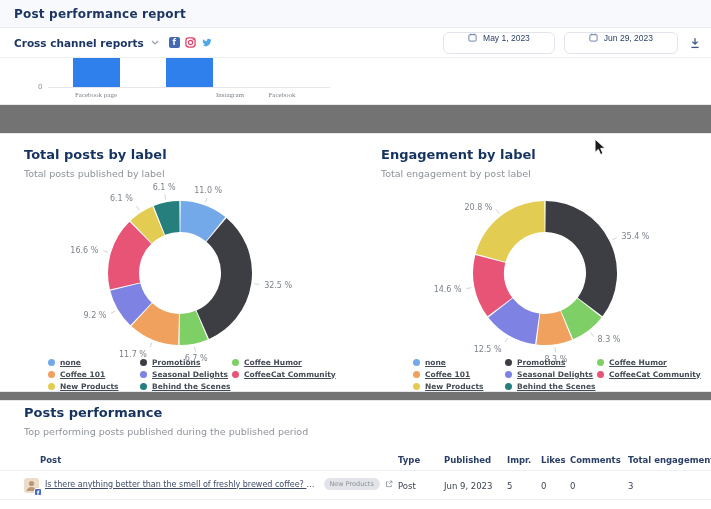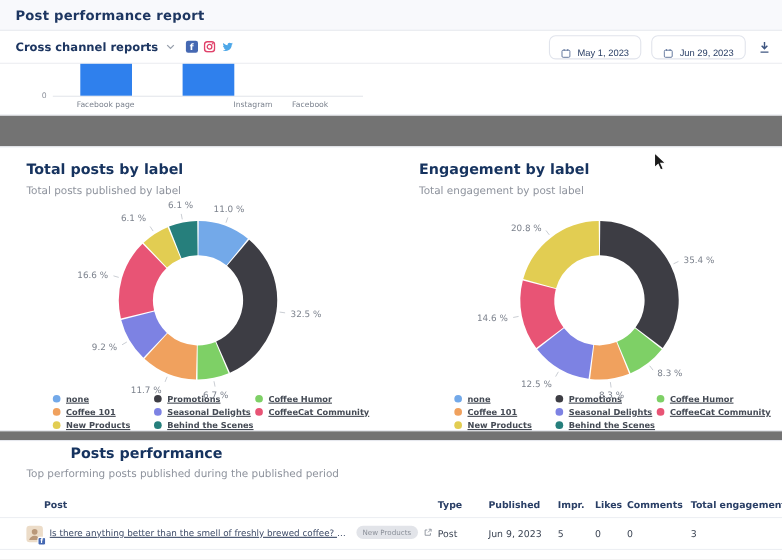--- a/index.html
+++ b/index.html
@@ -10,29 +10,29 @@
   .app-header { position:absolute; top:0; left:0; right:0; height:28px; background:#f8f9fc; border-bottom:1px solid #e9ebf2; }
   .app-title { position:absolute; left:14px; top:7px; font-size:12px; font-weight:600; color:#1d3661; letter-spacing:.2px; }
 
   
   .toolbar { position:absolute; top:28px; left:0; right:0; height:30px; background:#fff; border-bottom:1px solid #edeff3; display:flex; align-items:center; padding:0 8px 0 14px; }
   .report-selector { display:flex; align-items:center; gap:7px; cursor:pointer; }
   .report-selector-label { font-size:10.5px; font-weight:600; color:#1d3661; }
   .net-icons { display:flex; align-items:center; gap:5px; margin-left:10px; }
   .fb-sq { width:11px; height:11px; border-radius:2px; background:#4568b2; color:#fff; font-size:8px; font-weight:700; text-align:center; line-height:11px; }
   .toolbar-right { margin-left:auto; display:flex; align-items:center; gap:9px; }
-  .date-btn { height:22px; display:flex; align-items:flex-end; gap:6px; padding:0 10px; border:1px solid #e1e4ec; border-radius:6px; background:#fff; font-size:8.5px; color:#2a3f66; cursor:pointer; }
+  .date-btn { height:22px; display:flex; align-items:flex-start; gap:6px; padding:0 24px; border:1px solid #e1e4ec; border-radius:6px; background:#fff; font-size:8.5px; color:#2a3f66; cursor:pointer; }
   .dl-btn { background:none; border:none; padding:2px; cursor:pointer; display:flex; }
 
   
   .bar-section { position:absolute; top:58px; left:0; right:0; height:47px; background:#fff; border-bottom:1px solid #e7e9ef; }
   .axis-zero { position:absolute; left:38px; top:25px; font-size:7px; color:#8d929c; }
   .axis-line { position:absolute; left:48px; top:29px; width:282px; height:1px; background:#e4e6eb; }
   .bar { position:absolute; width:47px; }
-  .bar-label { position:absolute; top:33px; transform:translateX(-50%); font-size:7px; color:#7b828e; white-space:nowrap; }
+  .bar-label { position:absolute; top:33px; transform:translateX(-50%); font-size:7px; color:#7b828e; white-space:nowrap;font-family:Liberation Serif, serif; }
 
   
   .charts-card { position:absolute; top:133px; left:0; right:0; height:259px; background:#fff; border-top:1px solid #e6e8ee; border-bottom:1px solid #e6e8ee; }
   .chart-block { position:absolute; top:0; height:100%; }
   .chart-block.left { left:0; width:356px;text-align:right; }
   .chart-block.right { left:365px; width:346px; }
   .chart-title { position:absolute; top:13px; font-size:13px; font-weight:700; color:#16335f; }
   .chart-subtitle { position:absolute; top:34px; font-size:9.5px; color:#8d929c; }
   .chart-block.left .chart-title, .chart-block.left .chart-subtitle { left:24px; }
   .chart-block.right .chart-title, .chart-block.right .chart-subtitle { left:16px; }
@@ -40,21 +40,21 @@
   .chart-block.left .donut-svg { left:10px; }
   .chart-block.right .donut-svg { left:10px; }
   .donut-label { font-size:8px; fill:#7c828d; }
   .legend { position:absolute; top:222px; left:10px; display:grid; grid-template-rows:repeat(3,12px); grid-auto-flow:column; padding-left:38px; }
   .legend-item { display:flex; align-items:center; gap:5px; width:92px; cursor:pointer; }
   .legend-dot { width:7px; height:7px; border-radius:50%; flex:0 0 auto; }
   .legend-label { font-size:7.5px; font-weight:700; color:#454b55; white-space:nowrap;text-decoration:underline; }
 
   
   .posts-card { position:absolute; top:400px; left:0; right:0; height:109px; background:#fff; border-top:1px solid #e6e8ee; }
-  .posts-title { position:absolute; left:24px; top:4px; font-size:13px; font-weight:700; color:#16335f;margin-left:40px; }
+  .posts-title { position:absolute; left:24px; top:4px; font-size:13px; font-weight:700; color:#16335f; }
   .posts-subtitle { position:absolute; left:24px; top:25px; font-size:9.5px; color:#8d929c; }
   .thead { position:absolute; left:0; right:0; top:50px; height:20px; border-bottom:1px solid #edeff3; }
   .th { position:absolute; top:4px; font-size:8.5px; font-weight:600; color:#2a3f66; white-space:nowrap; }
   .trow { position:absolute; left:0; right:0; top:71px; height:28px; border-bottom:1px solid #edeff3; }
   .td { position:absolute; top:9px; font-size:8.5px; color:#3c4554; white-space:nowrap; }
   .avatar { position:absolute; left:24px; top:6px; width:15px; height:15px; border-radius:3px; background:#ecdcc8; }
   .avatar .net-badge { position:absolute; right:-3px; bottom:-3px; width:8px; height:8px; border-radius:2px; background:#4568b2; color:#fff; font-size:6px; font-weight:700; text-align:center; line-height:8px; border:1px solid #fff; }
   .post-cell { position:absolute; left:45px; top:6px; width:348px; display:flex; align-items:center; gap:5px; }
   .post-link { font-size:8px; color:#3e4c68; text-decoration:underline; white-space:nowrap; overflow:hidden; text-overflow:ellipsis; max-width:282px; cursor:pointer; }
   .label-badge { font-size:6.5px; color:#8b9099; background:#e2e4e9; padding:2px 6px; border-radius:7px; white-space:nowrap; }

